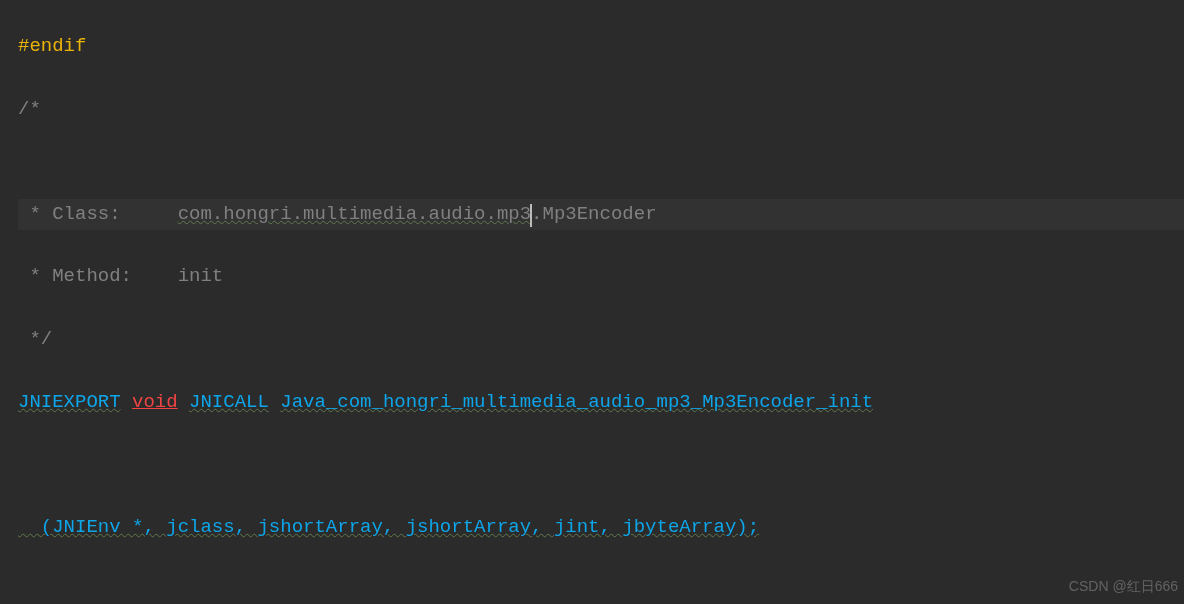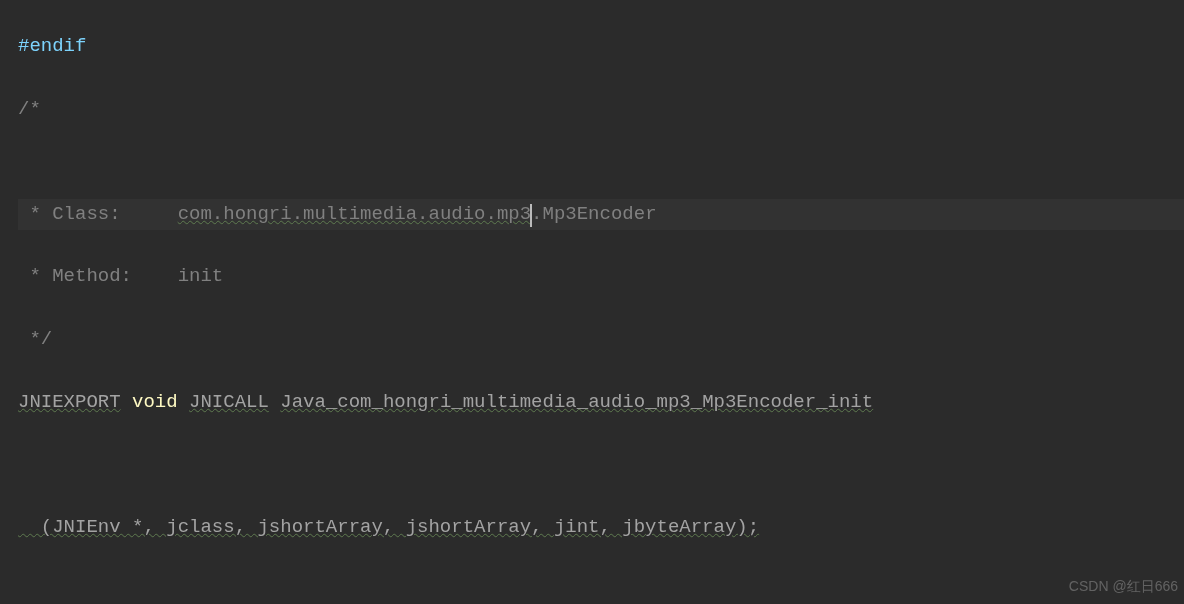--- a/index.html
+++ b/index.html
@@ -14,23 +14,23 @@
     overflow: hidden;
     position: relative;
   }
   .editor {
     padding: 0 0 0 18px;
     white-space: pre;
   }
   .line { display: block; min-height: 1.65em; }
   .line.highlighted { background: #323232; margin-top: 42px; }
   .comment { color: #808080; }
-  .preproc { color: #7dd3fc; }
-  .keyword { color: #fef9c3; }
-  .identifier { color: #a3a3a3; }
+  .preproc { color: #eab308; }
+  .keyword { color: #ef4444; text-decoration: underline; }
+  .identifier { color: #0ea5e9; }
   .wavy { 
     text-decoration-line: underline;
     text-decoration-style: wavy;
     text-decoration-color: #5e7a4f;
     text-decoration-thickness: 1px;
   }
   .cursor {
     display: inline-block;
     width: 2px;
     height: 1.2em;

